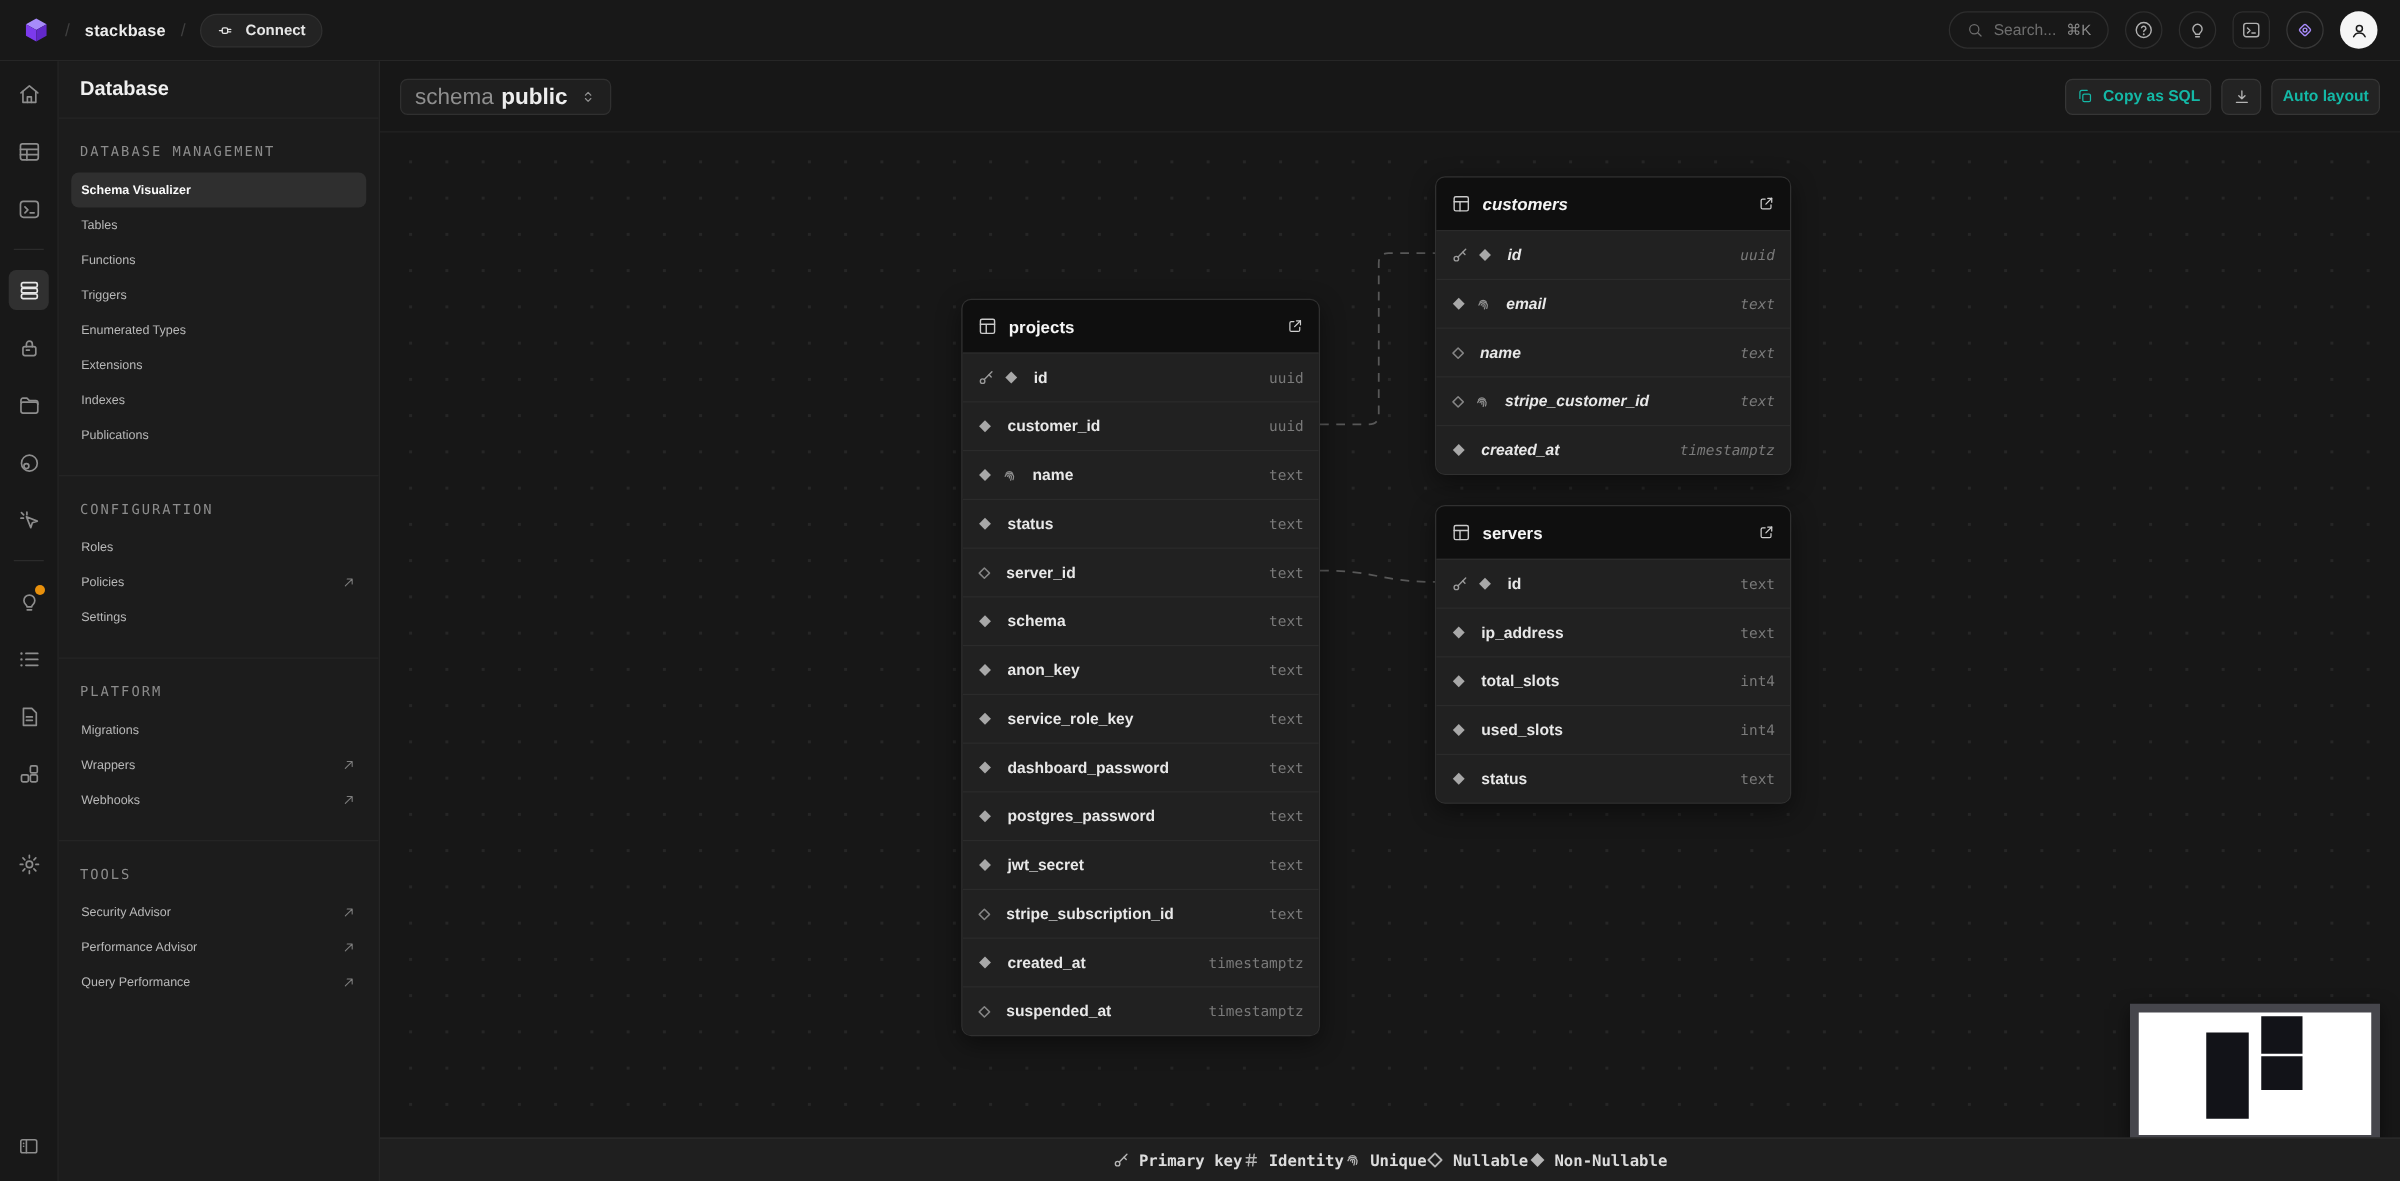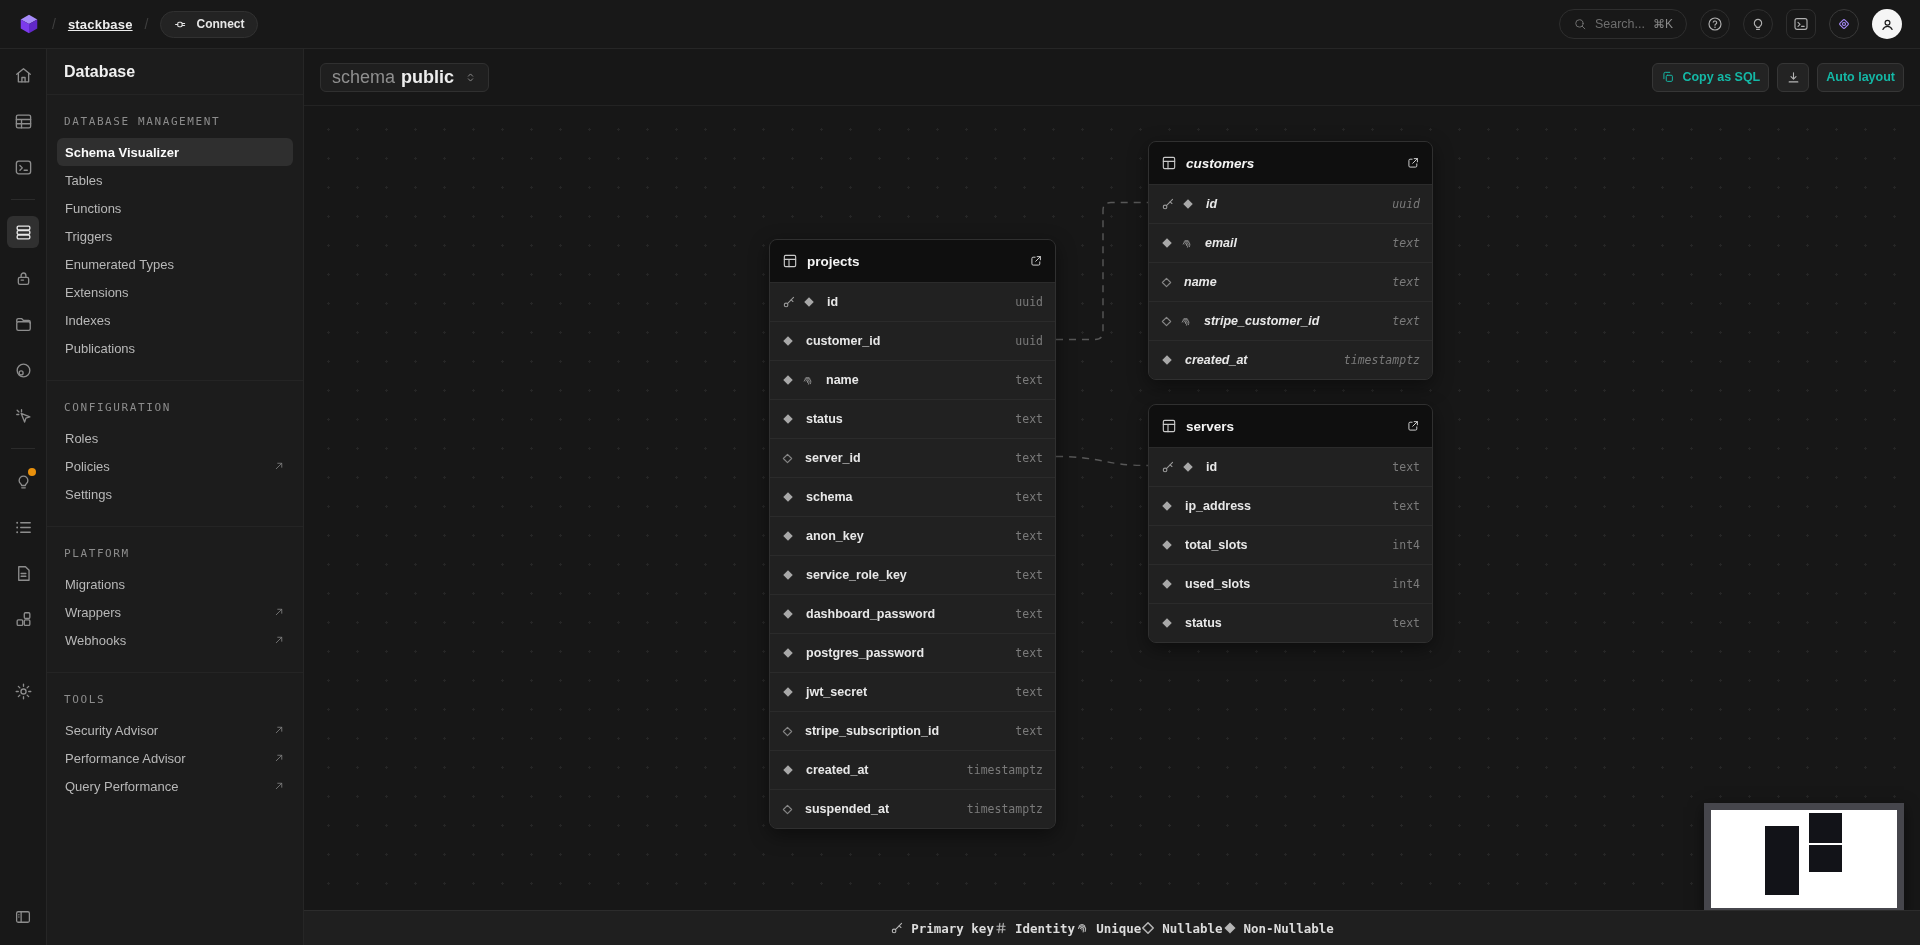--- a/index.html
+++ b/index.html
@@ -6,21 +6,21 @@
   html,body { width:1920px; height:945px; overflow:hidden; background:#141414;
               font-family:"Liberation Sans", sans-serif; }
   .mono { font-family:"DejaVu Sans Mono", monospace; }
   svg { display:block; }
 
   
   .topbar { height:49px; background:#181818; border-bottom:1px solid #262626;
             display:flex; align-items:center; padding:0 18px; }
   .tb-left { display:flex; align-items:center; gap:12px; }
   .slash { color:#3f3f3f; font-size:14px; }
-  .project-name { color:#ededed; font-size:13px; font-weight:600; letter-spacing:.2px;text-decoration:underline; }
+  .project-name { color:#ededed; font-size:13px; font-weight:600; letter-spacing:.2px; }
   .connect-btn { display:flex; align-items:center; gap:7px; height:27px; padding:0 13px;
                  background:#232323; border:1px solid #313131; border-radius:14px;
                  color:#e6e6e6; font-size:12px; font-weight:600; cursor:pointer; }
   .tb-right { margin-left:auto; display:flex; align-items:center; gap:13px; }
   .search-pill { display:flex; align-items:center; gap:8px; height:30px; padding:0 13px;
                  border:1px solid #2e2e2e; border-radius:15px; color:#6e6e6e; font-size:12.5px; }
   .search-shortcut { color:#8a8a8a; font-size:12px; }
   .tb-icon { width:30px; height:30px; border-radius:50%; display:flex; align-items:center;
              justify-content:center; color:#b0b0b0; border:1px solid #2e2e2e; cursor:pointer; }
   .tb-icon.square { border-radius:8px; }
@@ -46,21 +46,21 @@
   .rail-bottom { position:absolute; bottom:12px; left:0; right:0; display:flex; justify-content:center; }
 
   
   .sidebar { width:257px; background:#1c1c1c; border-right:1px solid #262626; overflow:hidden; }
   .sidebar-title { padding:14px 17px 13px; font-size:16px; font-weight:700; color:#f0f0f0;
                    border-bottom:1px solid #242424; }
   .side-section { padding-top:20px; }
   .side-section + .side-section { margin-top:18px; border-top:1px solid #242424; }
   .section-label { margin:0 0 10px 17px; font-size:11px; letter-spacing:1.6px; color:#8c8c8c; }
   .side-item { display:flex; align-items:center; height:28px; margin:0 10px; padding:0 8px;
-               border-radius:6px; color:#b8b8b8; font-size:13px; cursor:pointer; }
+               border-radius:6px; color:#b8b8b8; font-size:10px; cursor:pointer; }
   .side-item.active { background:#2f2f2f; color:#fafafa; font-weight:600; }
   .side-item .ne { margin-left:auto; color:#7e7e7e; }
 
   
   .canvas { position:relative; flex:1; background:#171717;
             background-image:radial-gradient(circle, #262626 1.3px, transparent 1.4px);
             background-size:29px 29px; background-position:10px 66px; overflow:hidden; }
   .canvas-toolbar { position:absolute; top:0; left:0; right:0; height:57px; background:#171717;
                     border-bottom:1px solid #232323; display:flex; align-items:center; padding:0 16px; z-index:5; }
   .schema-select { display:flex; align-items:center; gap:6px; height:29px; padding:0 11px;

